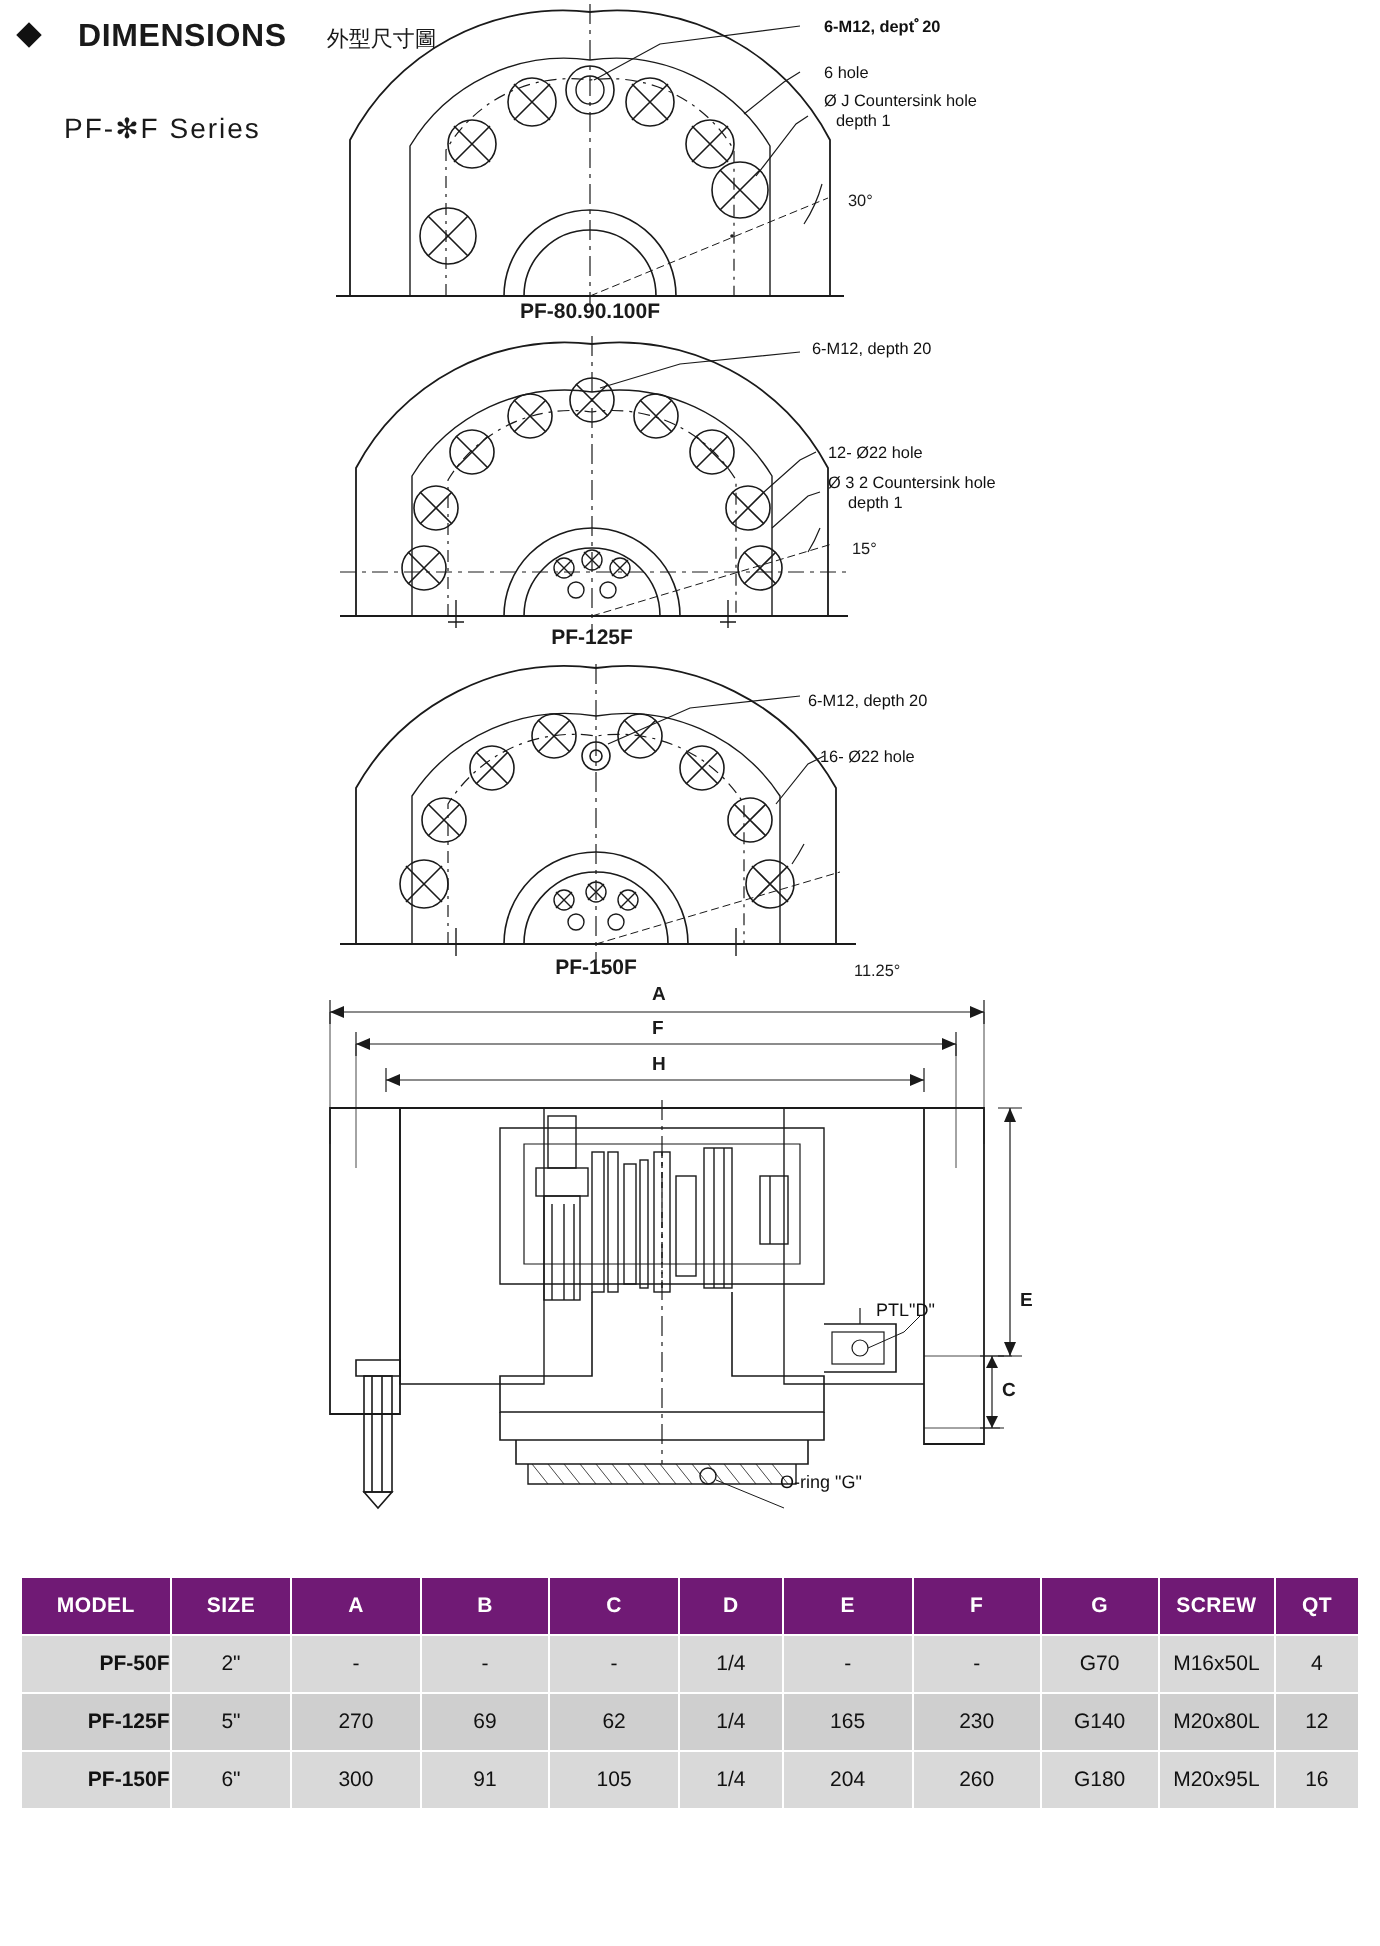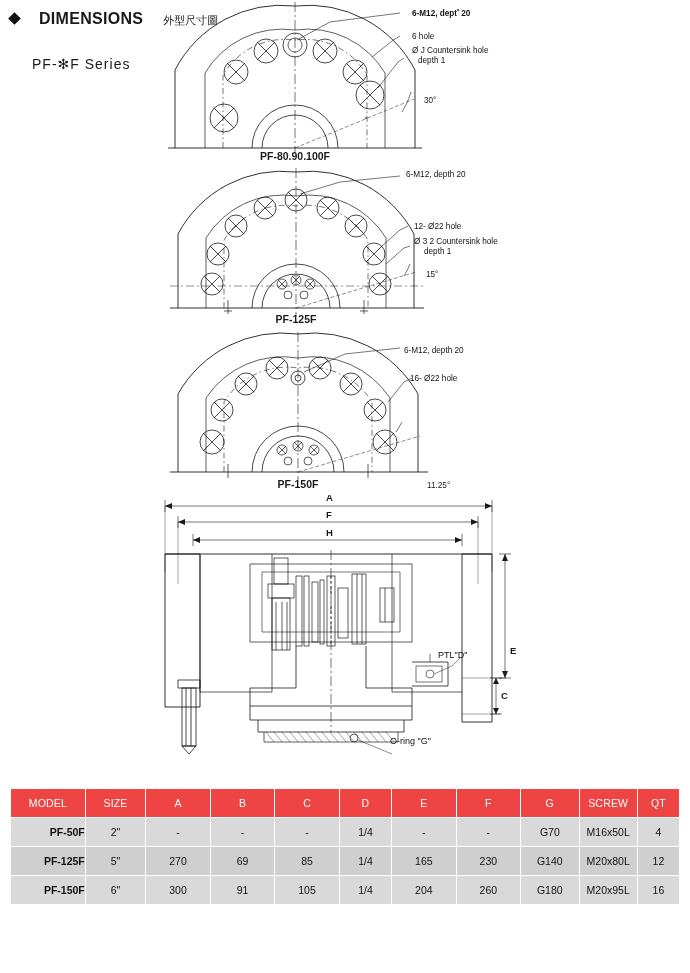--- a/index.html
+++ b/index.html
@@ -96,23 +96,23 @@
     border-collapse: collapse;
     font-size: 10.5px;
   }
   .spec-table th, .spec-table td {
     border: 1px solid #ffffff;
     text-align: center;
     height: 28px;
     padding: 0;
   }
   .spec-table thead th {
-    background: #ef4444;
+    background: #701a75;
     color: #ffffff;
-    font-weight: normal;
+    font-weight: bold;
     font-size: 10.5px;
     letter-spacing: .2px;
   }
   .spec-table tbody td {
     background: #d9d9d9;
     color: #111;
   }
   .spec-table tbody tr:nth-child(even) td {
     background: #cfcfcf;
   }
@@ -428,21 +428,21 @@
       <td>-</td>
       <td>G70</td>
       <td class="screw">M16x50L</td>
       <td>4</td>
     </tr>
     <tr>
       <td class="model">PF-125F</td>
       <td>5"</td>
       <td>270</td>
       <td>69</td>
-      <td>85</td>
+      <td>62</td>
       <td>1/4</td>
       <td>165</td>
       <td>230</td>
       <td>G140</td>
       <td class="screw">M20x80L</td>
       <td>12</td>
     </tr>
     <tr>
       <td class="model">PF-150F</td>
       <td>6"</td>

